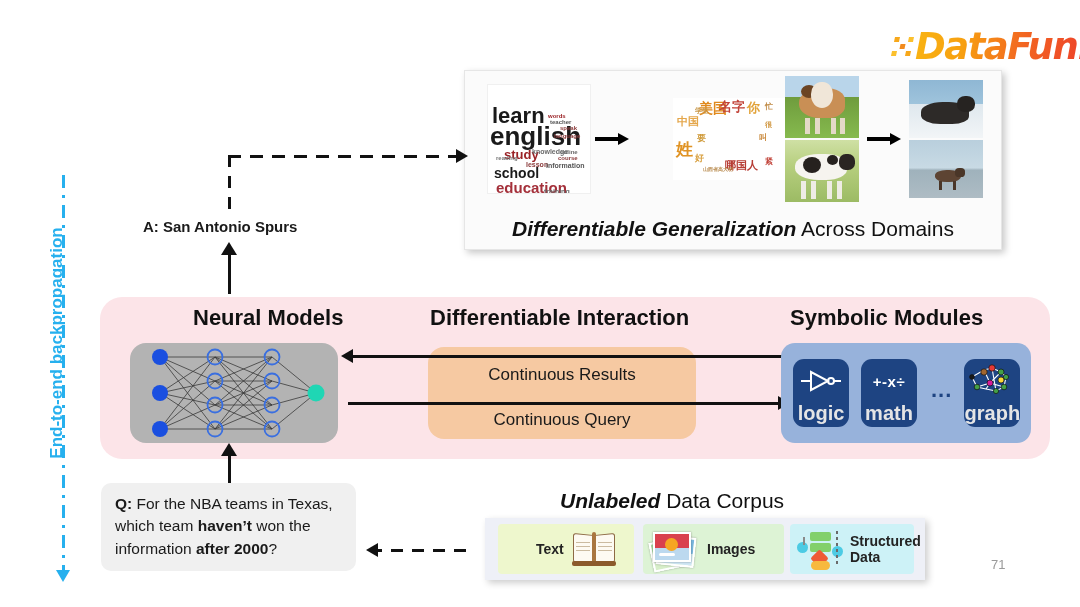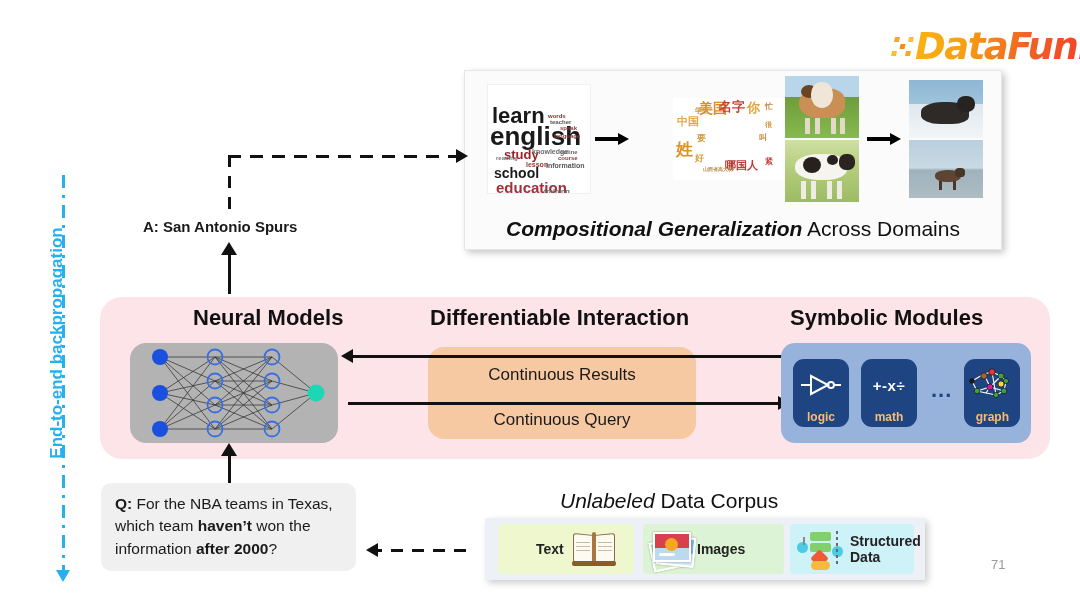--- a/index.html
+++ b/index.html
@@ -242,21 +242,21 @@
     align-items: center; justify-content: flex-end;
     padding-bottom: 4px;
     box-sizing: border-box;
   }
   .mod .glyph {
     flex: 1;
     display: flex; align-items: center; justify-content: center;
     width: 100%;
   }
   .mod .mlabel {
-    color: #fdba74; font-size: 12px; font-weight: 700;
+    color: #e5e5e5; font-size: 20px; font-weight: 700;
     font-family: "Liberation Sans", sans-serif;
     line-height: 1;
   }
   .mod .math-sym { color: #fff; font-size: 15px; font-weight: 700; letter-spacing: .5px; }
   #mod-ellipsis {
     color: #1e4482; font-size: 22px; font-weight: 700;
     margin-left: 14px; margin-right: 6px;
     letter-spacing: 1px;
     align-self: center;
     padding-bottom: 6px;
@@ -284,21 +284,21 @@
     font-size: 15.5px; line-height: 1.45;
     color: #1a1a1a;
   }
   #qbox b { font-weight: 700; }
 
   
   #corpus-title {
     left: 560px; top: 489px;
     font-size: 21px; color: #111; white-space: nowrap;
   }
-  #corpus-title b { font-weight: 400; font-style: italic; }
+  #corpus-title b { font-weight: 700; font-style: italic; }
 
   #corpus-panel {
     left: 485px; top: 518px; width: 440px; height: 62px;
     background: #eef0f7;
     box-shadow: 3px 3px 7px rgba(0,0,0,.2);
   }
   .corpus-card {
     position: absolute;
     top: 6px; height: 50px;
     border-radius: 4px;
@@ -491,21 +491,21 @@
         <div class="photo res2">
           <div class="body"></div>
             <div class="head"></div>
           <div class="leg" style="left:30px"></div>
             <div class="leg" style="left:44px"></div>
         </div>
       </div>
     </div>
 
     <div id="comp-caption">
-      <b>Compositional Generalization</b><span> Across Domains</span>
+      <b>Differentiable Generalization</b><span> Across Domains</span>
     </div>
   </div>
 
   <div class="abs" id="dash-v"></div>
   <div class="abs" id="dash-h"></div>
   <div class="abs" id="dash-h-head"></div>
 
   <div class="abs" id="answer">A: San Antonio Spurs</div>
 
   <div class="abs" id="arrow-up-top"></div>
@@ -655,21 +655,21 @@
 
     <div class="corpus-card" id="card-images">
       <div class="imgstack" style="margin-left:6px;">
         <div class="ph ph1"></div>
         <div class="ph ph2"></div>
         <div class="ph ph3">
             <div class="sun"></div>
             <div class="wave"></div>
           </div>
       </div>
-      <span class="corpus-label" style="">Images</span>
+      <span class="corpus-label" style="margin-left:10px;">Images</span>
     </div>
 
     <div class="corpus-card" id="card-struct">
       <div class="struct" style="margin-left:6px;">
         <div class="node r1"></div>
           <div class="node r2"></div>
         <div class="node dia"></div>
           <div class="node cap"></div>
         <div class="node dotL"></div>
           <div class="node dotR"></div>

